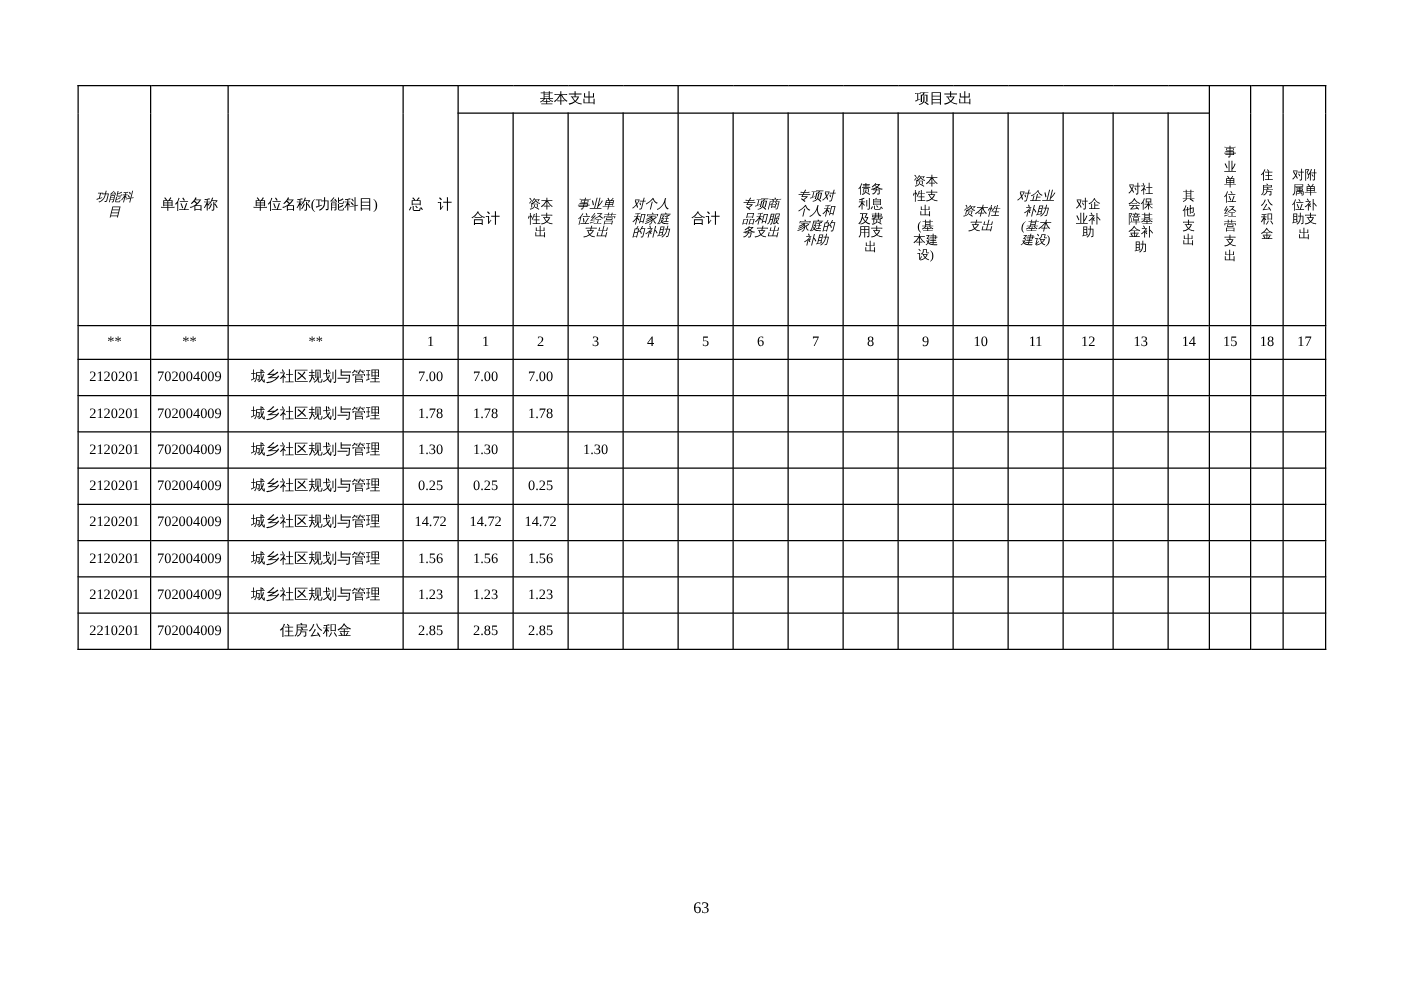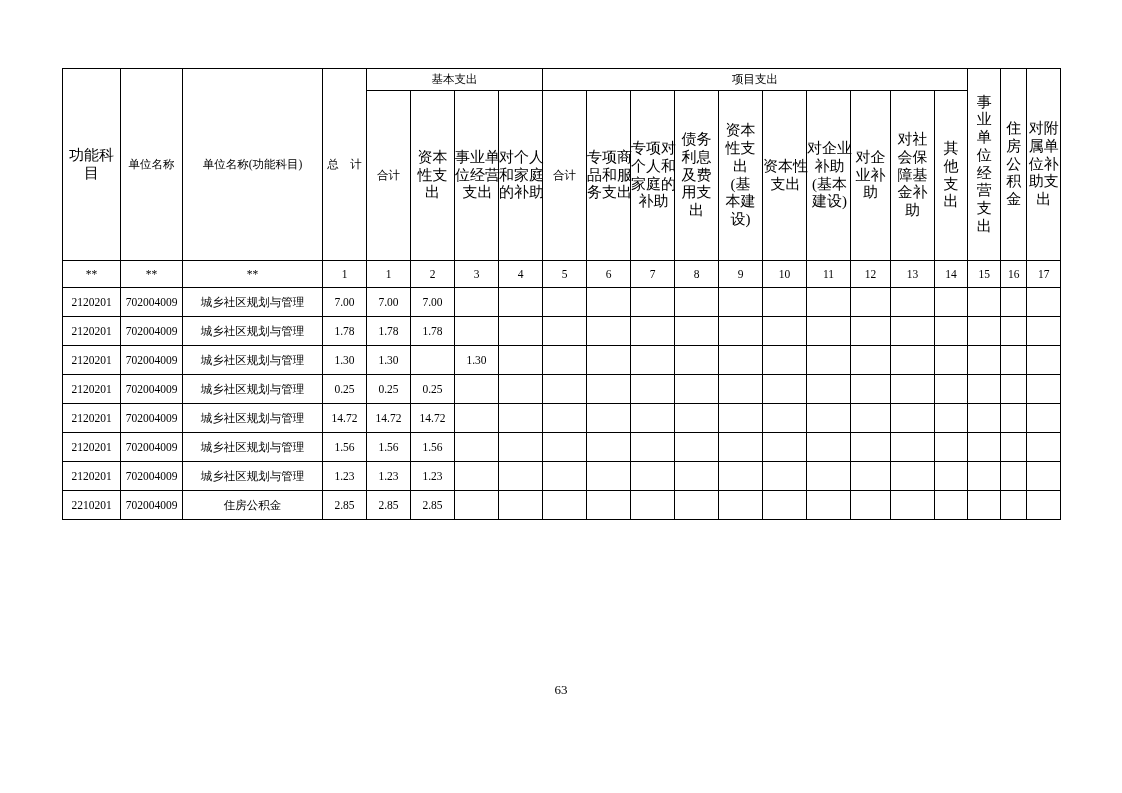--- a/index.html
+++ b/index.html
@@ -48,26 +48,26 @@
     font-size: 12.5px;
   }
   .hdr-cell {
     padding: 2px 1px;
   }
   
   .vtext {
     display: block;
     margin: 0 auto;
     line-height: 1.18;
-    font-size: 15px;
+    font-size: 10px;
     padding: 3px 0;
   }
   .w1 { width: 1em; }
   .w2 { width: 2em; }
-  .w3 { width: 3em; }
+  .w3 { width: 3em; font-style: italic; }
   .tall { height: 170px; }
   .numrow td {
     height: 26px;
     font-size: 12.5px;
   }
   .datarow td {
     height: 28px;
     font-size: 12.5px;
   }
   .num {
@@ -76,21 +76,21 @@
     font-family: "Liberation Serif", serif;
   }
   .ctr { text-align: center; }
   .name {
     text-align: left;
     padding-left: 36px;
   }
   .pageno {
     position: absolute;
     left: 0;
-    top: 682px;
+    top: 718px;
     width: 1122px;
     text-align: center;
     font-size: 13px;
     font-family: "Liberation Serif", serif;
   }
 </style>
 </head>
 <body>
 
 <div class="page">
@@ -209,21 +209,21 @@
           <td class="ctr">6</td>
           <td class="ctr">7</td>
           <td class="ctr">8</td>
           <td class="ctr">9</td>
           <td class="ctr">10</td>
           <td class="ctr">11</td>
           <td class="ctr">12</td>
           <td class="ctr">13</td>
           <td class="ctr">14</td>
           <td class="ctr">15</td>
-          <td class="ctr">16</td>
+          <td class="ctr">18</td>
           <td class="ctr">17</td>
         </tr>
 
         <tr class="datarow">
           <td class="ctr">2120201</td>
           <td class="ctr">702004009</td>
           <td class="name">城乡社区规划与管理</td>
           <td class="num">7.00</td>
           <td class="num">7.00</td>
           <td class="num">7.00</td>

